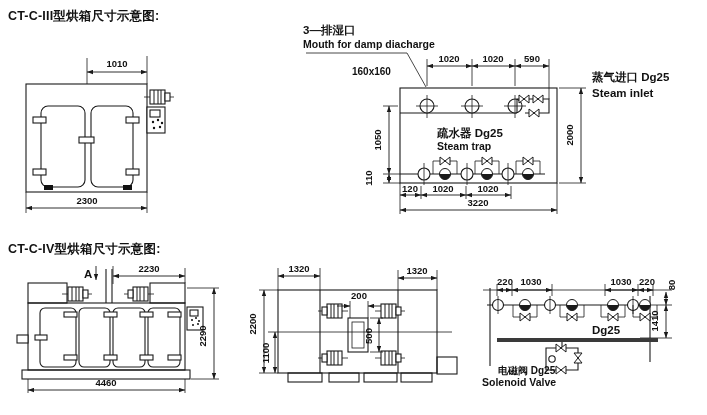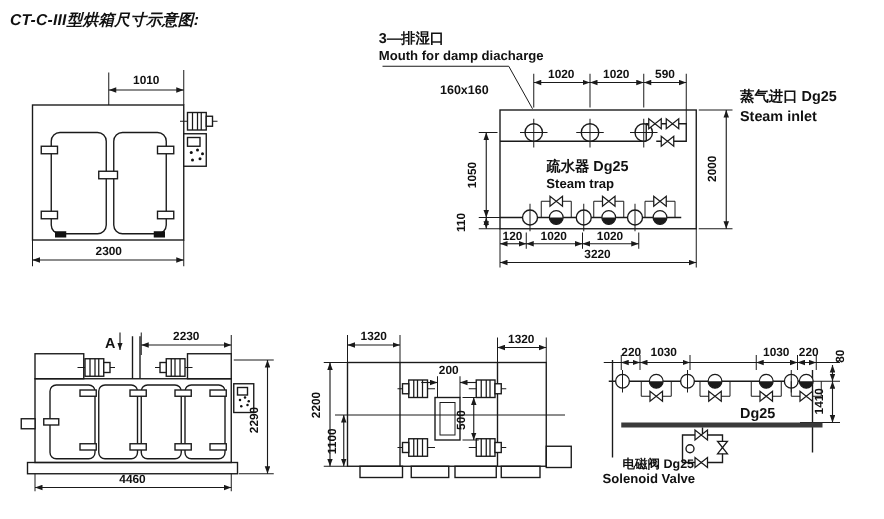--- a/index.html
+++ b/index.html
@@ -1,37 +1,38 @@
 <!DOCTYPE html>
 <html><head>
 <meta charset="utf-8">
 <style>
   html,body{margin:0;padding:0;background:#fff;}
   #canvas{position:relative;width:707px;height:415px;background:#fff;overflow:hidden;
           font-family:"Liberation Sans",sans-serif;}
   .title{position:absolute;font-weight:bold;font-size:12.5px;color:#111;letter-spacing:0.2px;
-         font-family:"Liberation Sans",sans-serif;font-style:italic;}
+         font-family:"Liberation Sans",sans-serif;}
   svg{position:absolute;left:0;top:0;}
   .ln{stroke:#1a1a1a;stroke-width:1.1;fill:none;}
   .thin{stroke:#1a1a1a;stroke-width:0.8;fill:none;}
   .dim{stroke:#1a1a1a;stroke-width:0.9;fill:none;}
   .thick{stroke:#3a3a3a;stroke-width:4;fill:none;}
   .t{font:bold 9.5px "Liberation Sans",sans-serif;fill:#111;}
   .tc{font:bold 11.5px "Liberation Sans",sans-serif;fill:#111;}
   .tcs{font:bold 10px "Liberation Sans",sans-serif;fill:#111;}
   .ts{font:bold 10.5px "Liberation Sans",sans-serif;fill:#111;}
   .wf{fill:#fff;}
   .bf{fill:#111;stroke:none;}
 </style>
 </head>
 <body>
 
 <div id="canvas">
 
   <div class="title" style="left:8px;top:8px;">CT-C-III型烘箱尺寸示意图:</div>
+  <div class="title" style="left:8px;top:241px;">CT-C-IV型烘箱尺寸示意图:</div>
 
   <svg width="707" height="415" viewBox="0 0 707 415">
     <defs>
       <marker id="ae" markerWidth="7" markerHeight="5" refX="6" refY="2.2" orient="auto" markerUnits="userSpaceOnUse">
         <path d="M0,0 L6,2.2 L0,4.4 Z" fill="#1a1a1a"></path>
       </marker>
       <marker id="as" markerWidth="7" markerHeight="5" refX="0" refY="2.2" orient="auto" markerUnits="userSpaceOnUse">
         <path d="M6,0 L0,2.2 L6,4.4 Z" fill="#1a1a1a"></path>
       </marker>
       <path id="bowtie" d="M-5,-4 L-5,4 L5,-4 L5,4 Z" fill="#fff" stroke="#1a1a1a" stroke-width="1"></path>

